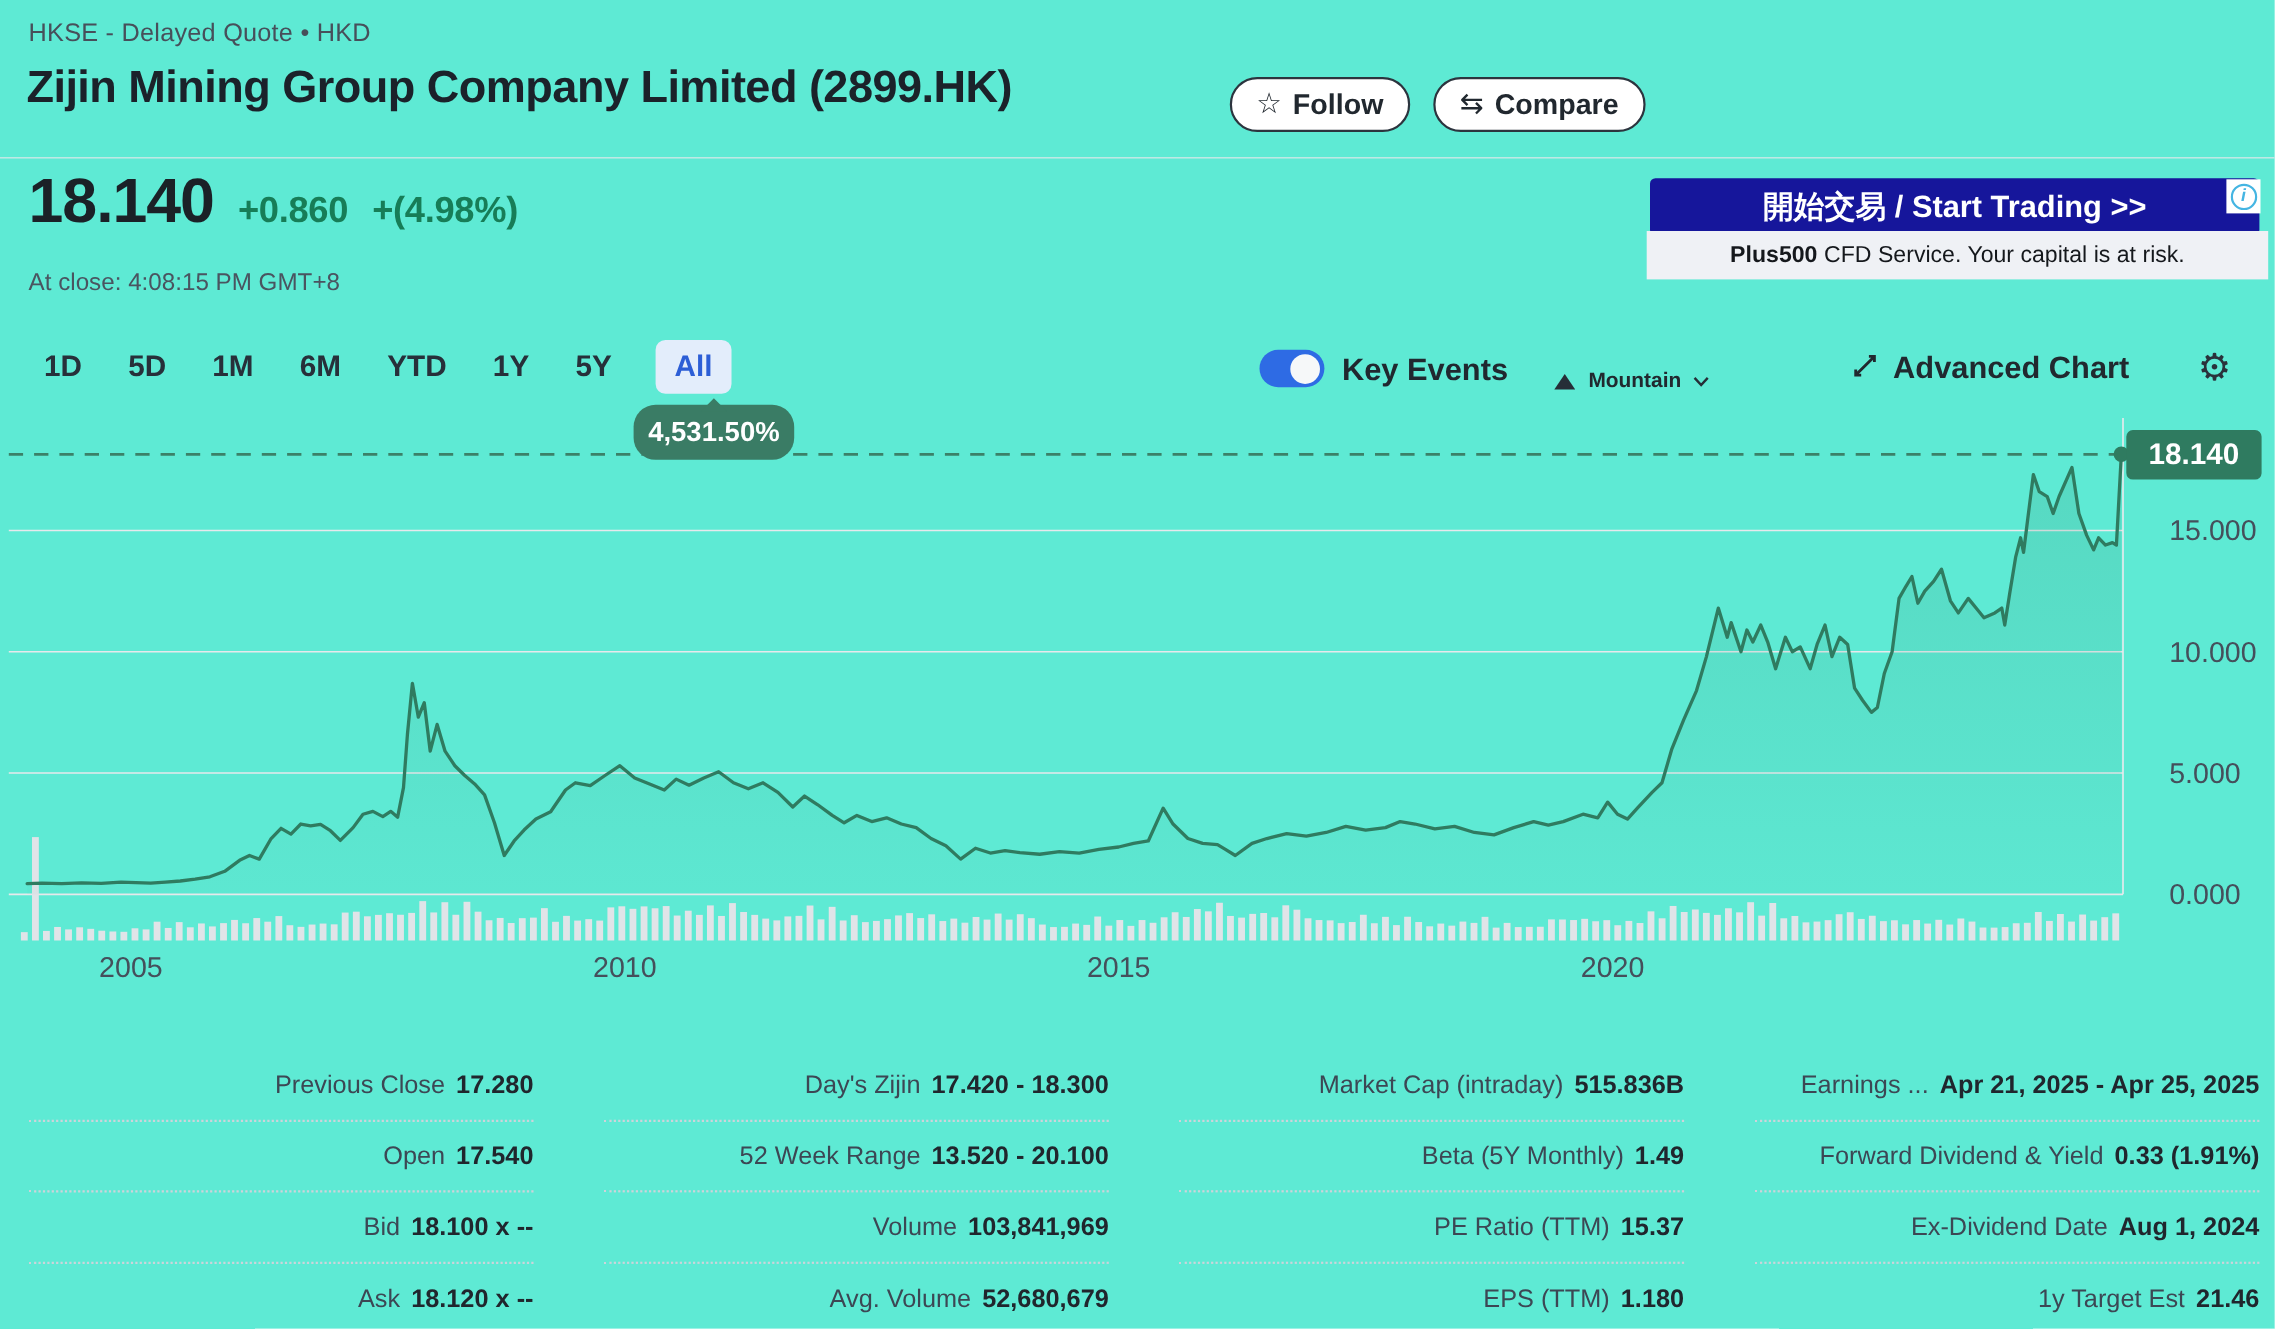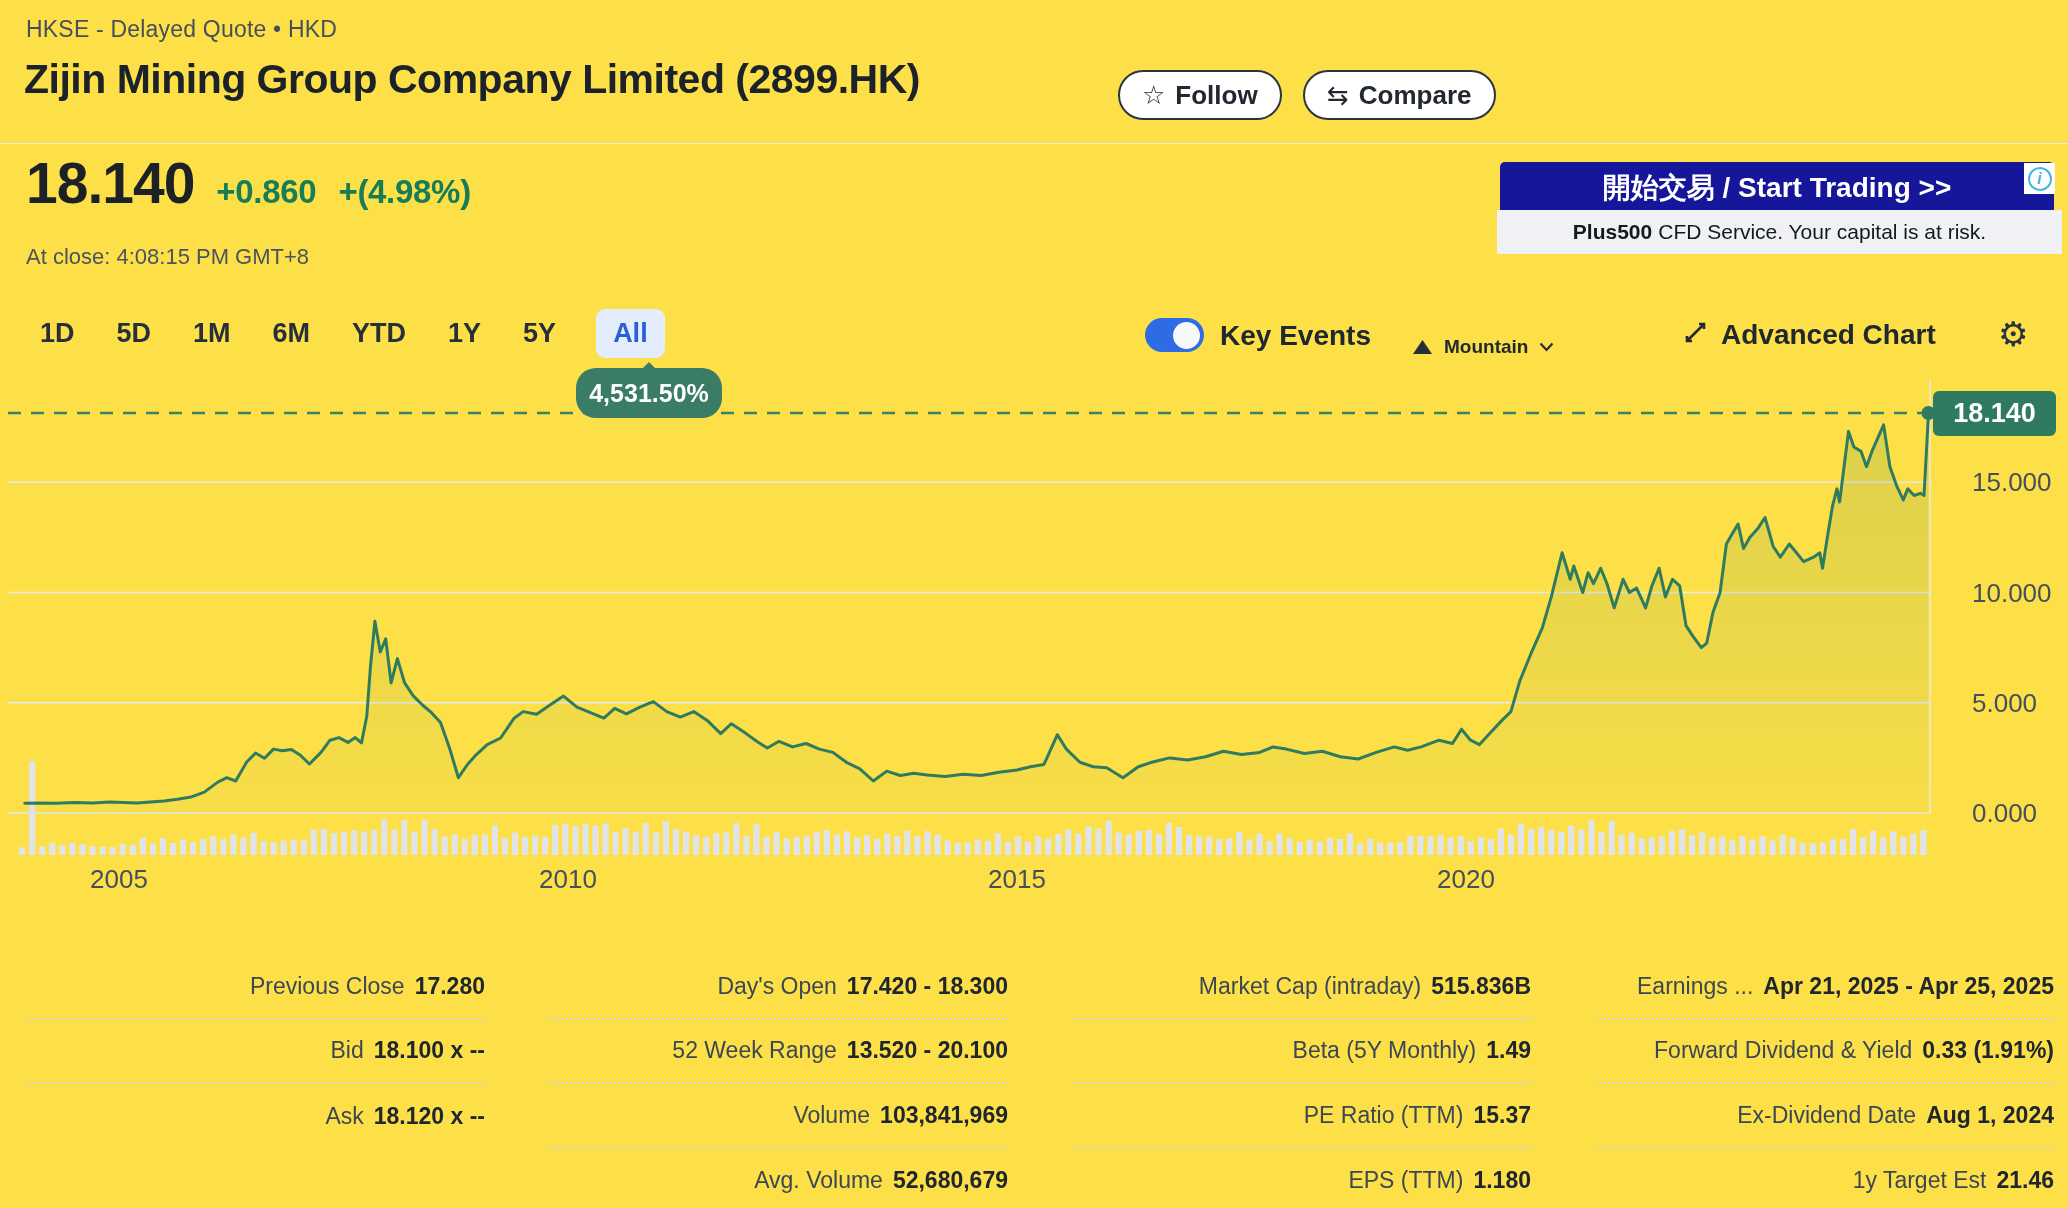--- a/index.html
+++ b/index.html
@@ -1,18 +1,18 @@
 <!DOCTYPE html>
 <html><head>
 <meta charset="utf-8">
 <style>
   * { margin:0; padding:0; box-sizing:border-box; }
   html,body { background:#ffffff; }
   body { font-family:"Liberation Sans", sans-serif; color:#1c232b; }
-  .page { position:relative; width:2068px; height:1208px; overflow:hidden; background:#fde047; }
+  .page { position:relative; width:2068px; height:1208px; overflow:hidden; background:#5eead4; }
   .uicon { font-family:"DejaVu Sans", sans-serif; }
 
   
   .exchange-line { position:absolute; left:26px; top:16px; font-size:23px; color:#474f5a; letter-spacing:.2px; }
   .page-title { position:absolute; left:24px; top:56px; font-size:41px; font-weight:bold; color:#1b222a; letter-spacing:-.5px; white-space:nowrap; }
   .pill-btn { position:absolute; top:70px; height:50px; display:flex; align-items:center; gap:10px;
               border:2.5px solid #2c343e; border-radius:27px; padding:0 22px; background:#fff;
               font-size:26px; font-weight:bold; color:#21282f; cursor:pointer; }
   .pill-btn .bicon { font-size:26px; font-weight:normal; }
   #follow-btn { left:1118px; }
@@ -355,31 +355,35 @@
   <div class="return-tooltip">4,531.50%</div>
   <div class="price-badge">18.140</div>
 
   <div class="stats">
     <div class="scol">
       <div class="srow">
           <span class="slabel">Previous Close</span>
           <span class="svalue">17.280</span>
         </div>
       <div class="srow">
+          <span class="slabel">Open</span>
+          <span class="svalue">17.540</span>
+        </div>
+      <div class="srow">
           <span class="slabel">Bid</span>
           <span class="svalue">18.100 x --</span>
         </div>
       <div class="srow">
           <span class="slabel">Ask</span>
           <span class="svalue">18.120 x --</span>
         </div>
     </div>
     <div class="scol">
       <div class="srow">
-          <span class="slabel">Day's Open</span>
+          <span class="slabel">Day's Zijin</span>
           <span class="svalue">17.420 - 18.300</span>
         </div>
       <div class="srow">
           <span class="slabel">52 Week Range</span>
           <span class="svalue">13.520 - 20.100</span>
         </div>
       <div class="srow">
           <span class="slabel">Volume</span>
           <span class="svalue">103,841,969</span>
         </div>

